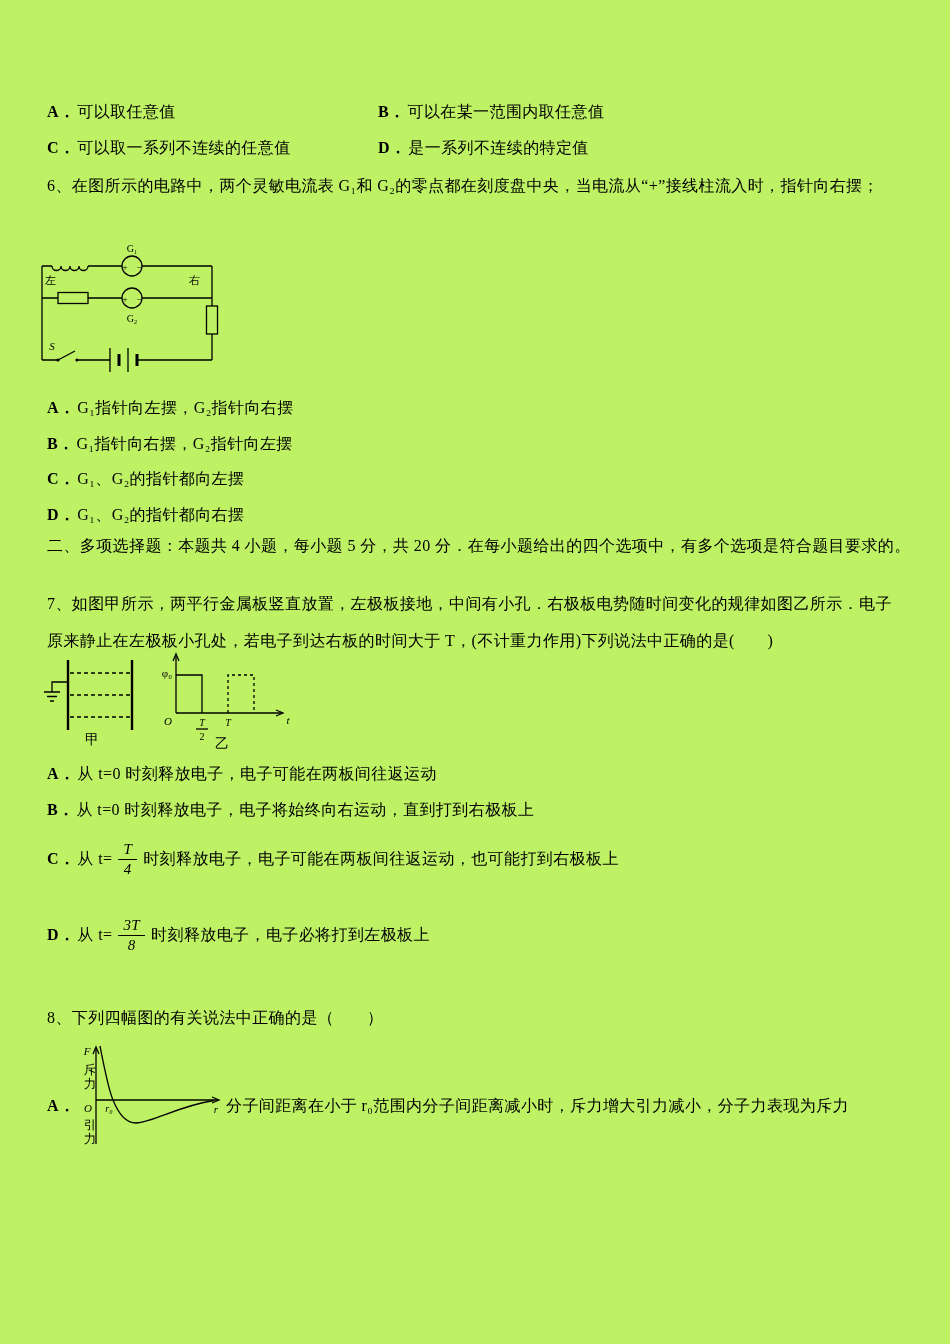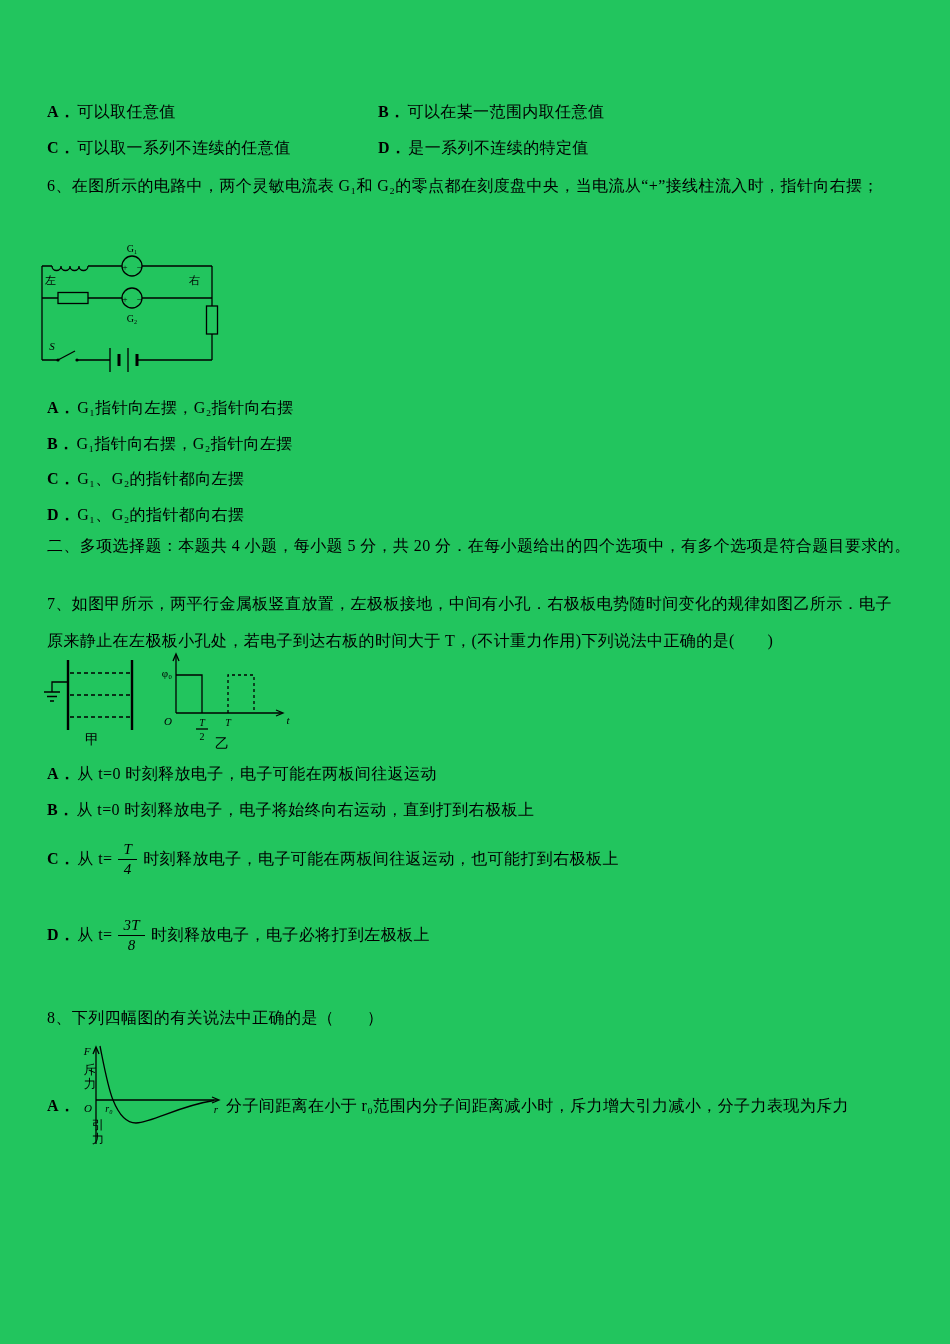--- a/index.html
+++ b/index.html
@@ -1,18 +1,18 @@
 <!DOCTYPE html>
 <html><head>
 <meta charset="utf-8">
 <style>
   * { margin:0; padding:0; box-sizing:border-box; }
   html,body { background:#ffffff; }
   body { font-family:"Liberation Serif","DejaVu Serif",serif; color:#000; }
-  .page { position:relative; width:950px; height:1344px; background:#22c55e; overflow:hidden; }
+  .page { position:relative; width:950px; height:1344px; background:#bef264; overflow:hidden; }
   .abs { position:absolute; }
   .line { font-size:16px; white-space:nowrap; letter-spacing:0.4px; line-height:1.3; }
   .opt-letter { font-weight:bold; margin-right:2px; }
   .frac-row { position:absolute; display:flex; align-items:center; font-size:16px; white-space:nowrap; letter-spacing:0.4px; }
   .frac { display:inline-flex; flex-direction:column; align-items:center; font-size:15px; line-height:1.25; margin:0 6px; font-style:italic; }
   .frac .num { border-bottom:1.2px solid #000; padding:0 5px; }
   .vtext { position:absolute; width:16px; font-size:12.5px; line-height:1.15; text-align:center; word-break:break-all; }
   svg text { font-family:"Liberation Serif","DejaVu Serif",serif; fill:#000; }
   .stroke { stroke:#000; fill:none; stroke-width:1.3; }
 </style>
@@ -137,20 +137,20 @@
     <path class="stroke" d="M27,14 L30,7 L33,14"></path>
     <path class="stroke" d="M30,60 H152"></path>
     <path class="stroke" d="M146,57 L153,60 L146,63"></path>
     <path class="stroke" d="M34,6 C38,26 42,48 47,60 C53,75 60,83 70,83 C88,82 112,66 148,60.5"></path>
     <text x="21" y="15" font-size="11" font-style="italic" text-anchor="middle">F</text>
     <text x="22" y="72" font-size="11" font-style="italic" text-anchor="middle">O</text>
     <text x="43" y="72" font-size="10" font-style="italic" text-anchor="middle">r₀</text>
     <text x="150" y="73" font-size="11" font-style="italic" text-anchor="middle">r</text>
   </svg>
   <div class="vtext" style="left:82px;top:1063px;">斥力</div>
-  <div class="vtext" style="left:82px;top:1118px;margin-left:8px;">引力</div>
+  <div class="vtext" style="left:82px;top:1118px;">引力</div>
 
   <div class="line abs" style="left:47px;top:1096px;">
     <span class="opt-letter">A．</span>
   </div>
   <div class="line abs" style="left:226px;top:1096px;">分子间距离在小于 r₀范围内分子间距离减小时，斥力增大引力减小，分子力表现为斥力</div>
 
 </div>
 
 </body></html>

